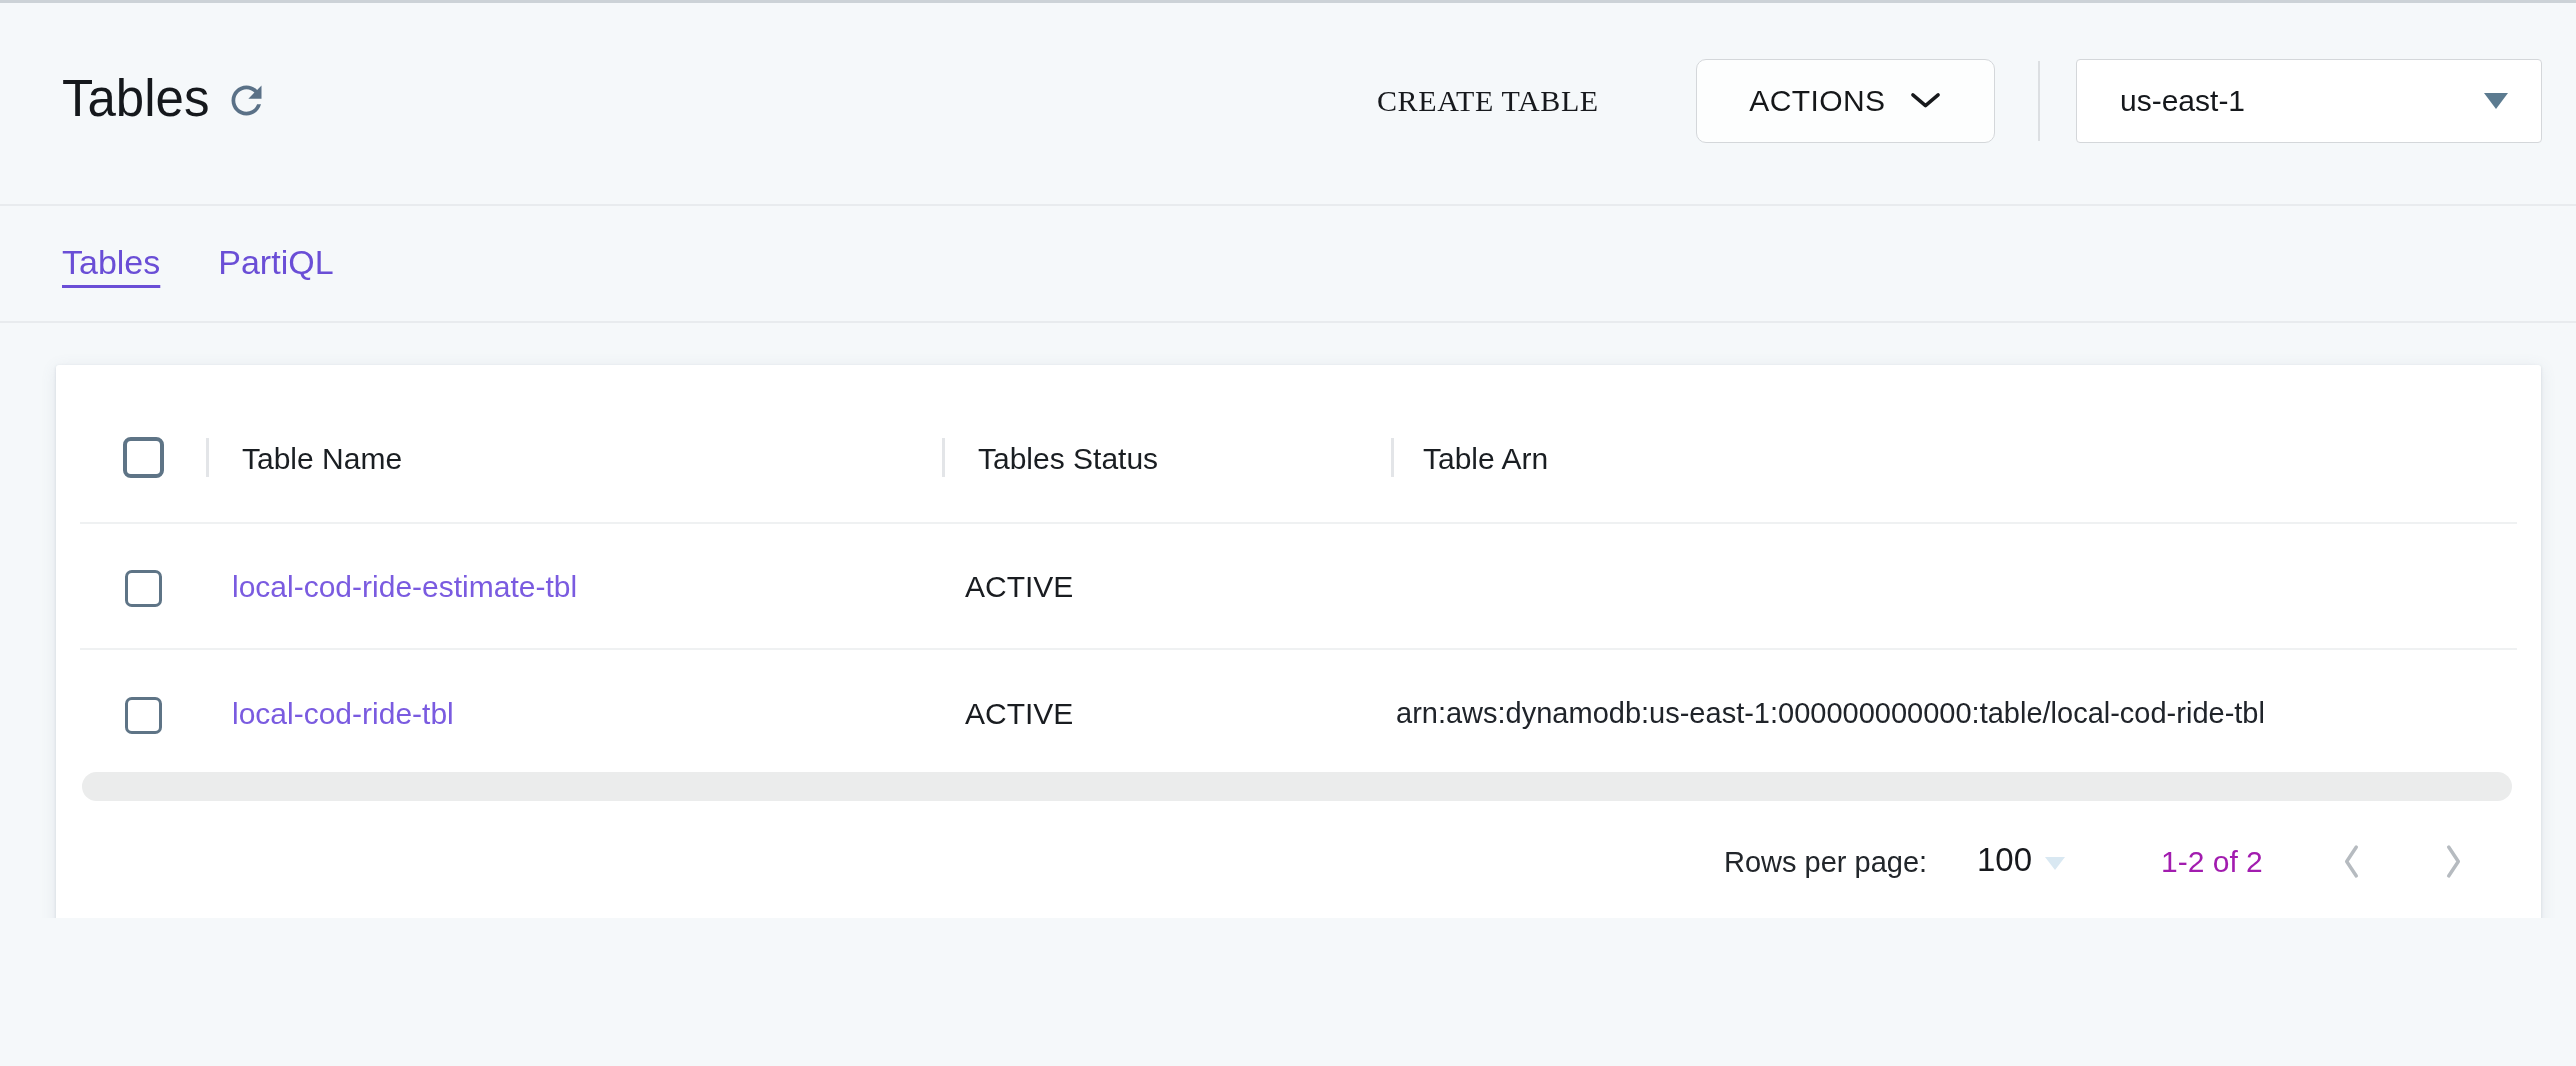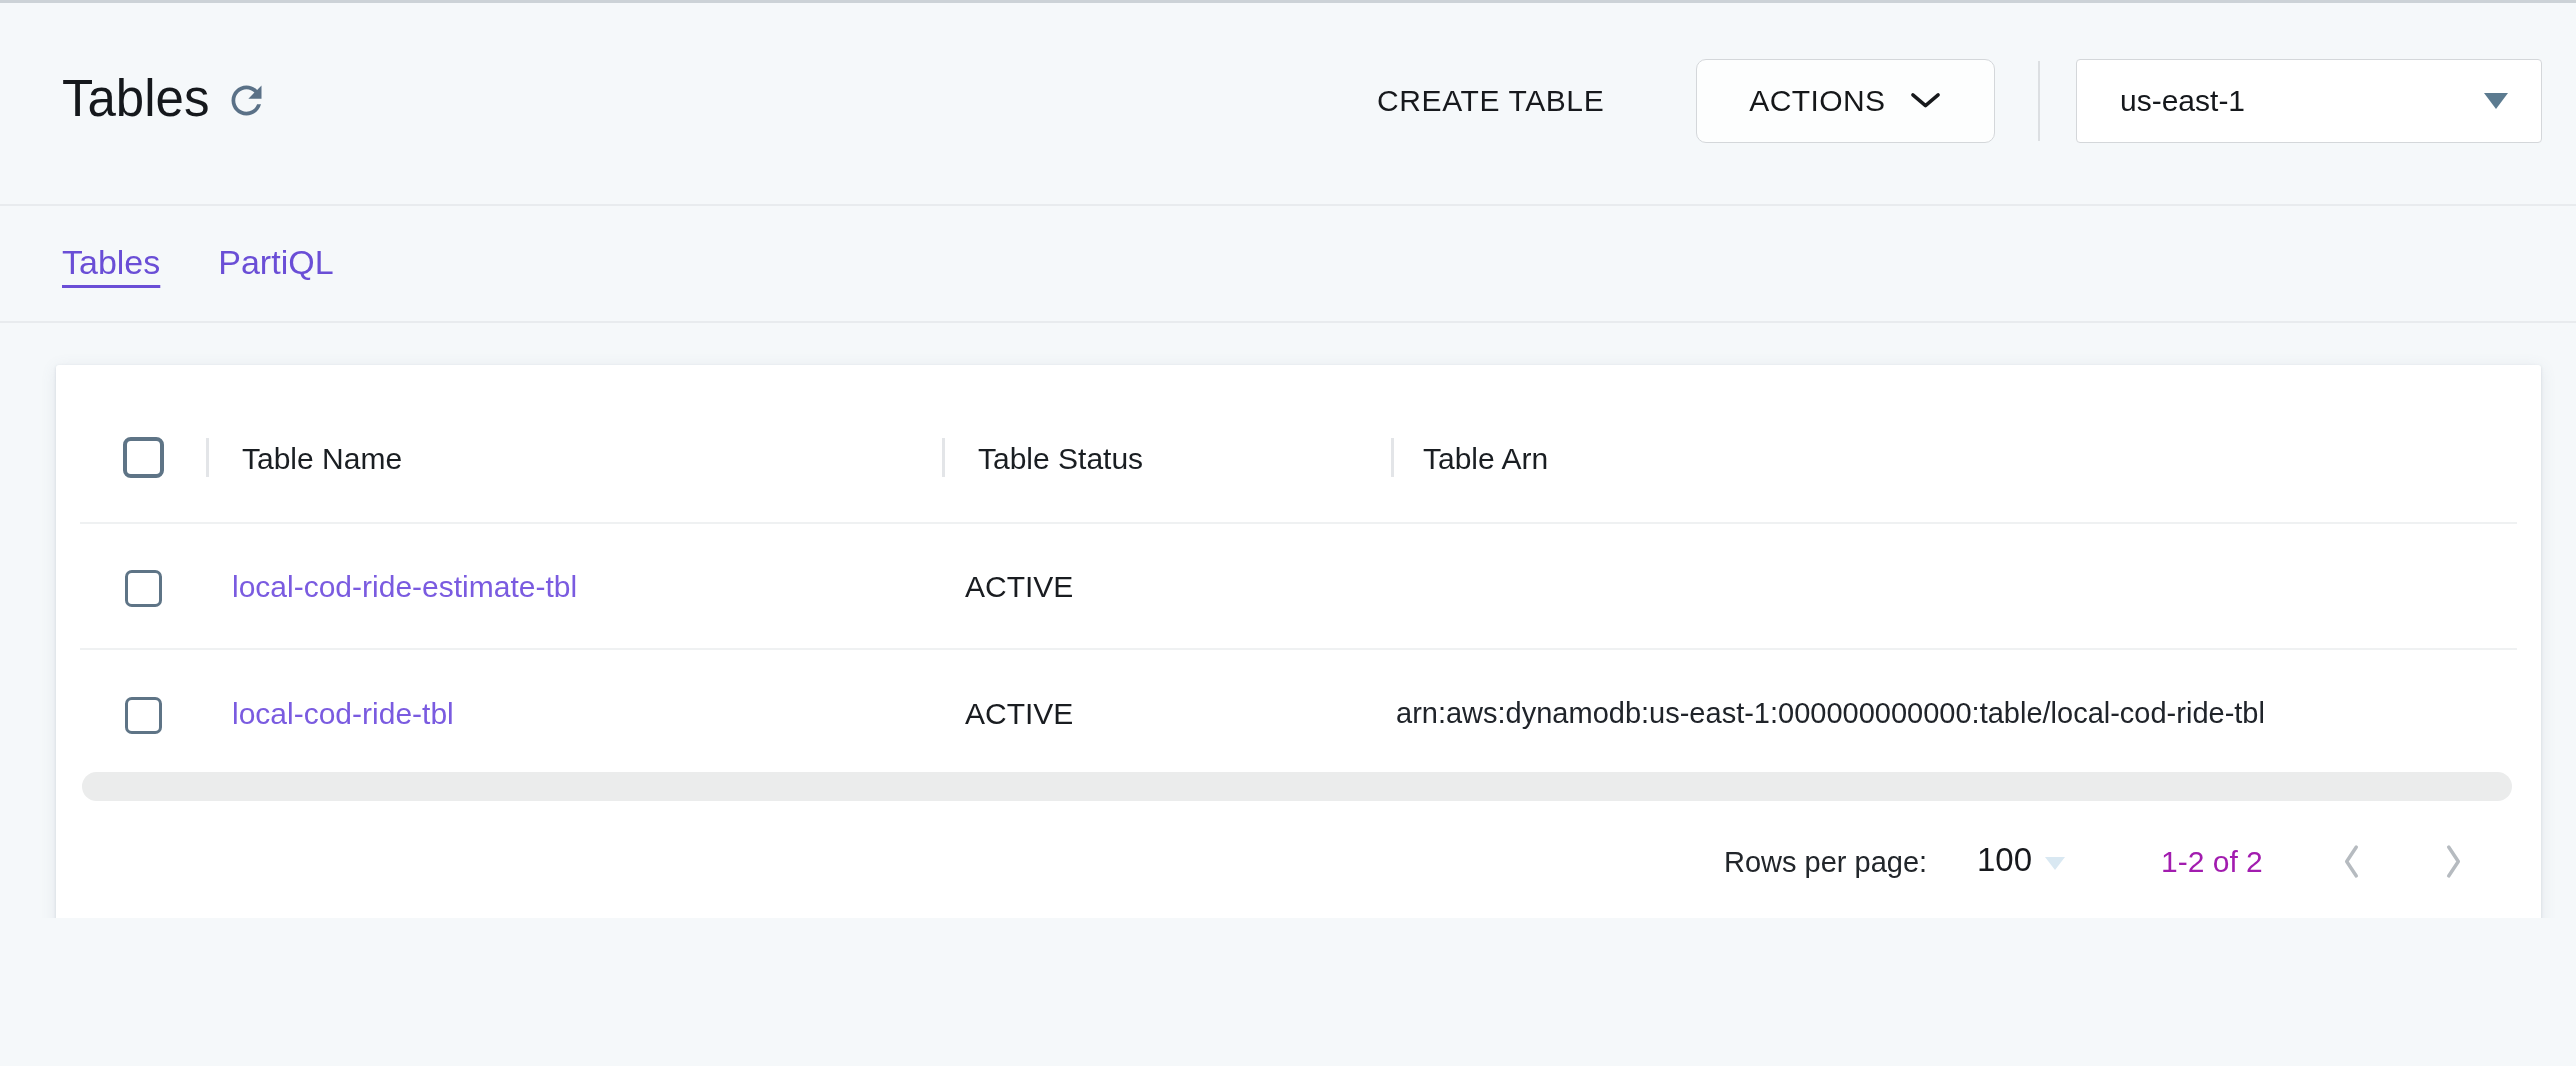--- a/index.html
+++ b/index.html
@@ -8,21 +8,21 @@
 
   .topline { position:absolute; top:0; left:0; width:100%; height:2.9px; background:#ccd2d7; }
 
   .page-title { position:absolute; left:62px; top:70px; margin:0; font-size:51px; font-weight:400;
                 color:#15181c; line-height:58px; }
 
   .refresh-btn { position:absolute; left:222px; top:77px; width:49px; height:49px;
                  background:none; border:none; padding:0; cursor:pointer; }
 
   .create-table-btn { position:absolute; left:1377px; top:84px; background:none; border:none; padding:0;
-                      font-family:Liberation Sans, sans-serif; font-size:30px; font-weight:500;
+                      font-family:Liberation Serif, serif; font-size:30px; font-weight:500;
                       letter-spacing:0.6px; color:#17191d; cursor:pointer; }
 
   .actions-btn { position:absolute; left:1696px; top:59px; width:299px; height:84px; box-sizing:border-box;
                  border:1.9px solid #d4d7da; border-radius:10px; background:#fdfefe;
                  display:flex; align-items:center; justify-content:center; gap:23.4px;
                  font-family:"Liberation Sans", sans-serif; font-size:30px; font-weight:500;
                  color:#151719; letter-spacing:0.4px; cursor:pointer; }
 
   .header-vdiv { position:absolute; left:2038px; top:61px; width:1.9px; height:80px; background:#dcdfe2; }
 
@@ -116,21 +116,21 @@
 
   <div class="hr hr2"></div>
 
   <section class="card">
 
     <div class="checkbox cb-header"></div>
     <div class="col-sep sep1"></div>
     <div class="col-sep sep2"></div>
     <div class="col-sep sep3"></div>
     <div class="th th1">Table Name</div>
-    <div class="th th2">Table Status</div>
+    <div class="th th2">Tables Status</div>
     <div class="th th3">Table Arn</div>
     <div class="row-divider div-header"></div>
 
     <div class="checkbox small cb-row1"></div>
     <a class="cell c-name r1 name-link">local-cod-ride-estimate-tbl</a>
     <div class="cell c-status r1">ACTIVE</div>
     <div class="row-divider div-row1"></div>
 
     <div class="checkbox small cb-row2"></div>
     <a class="cell c-name r2 name-link">local-cod-ride-tbl</a>

